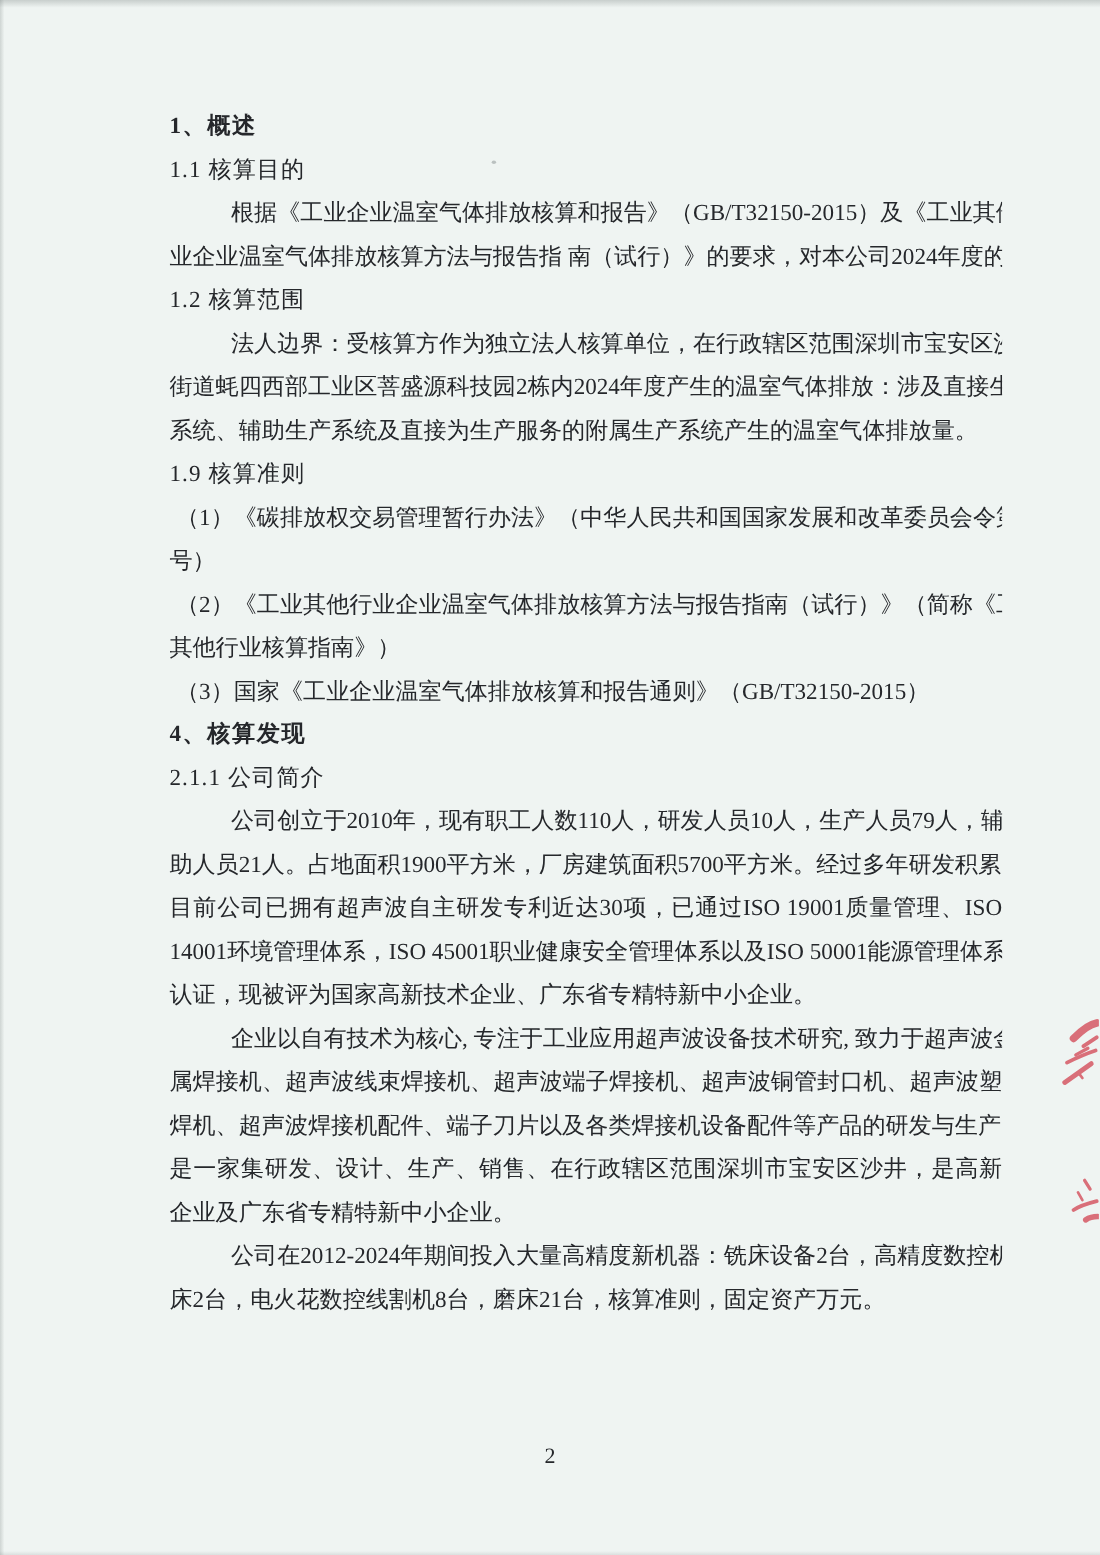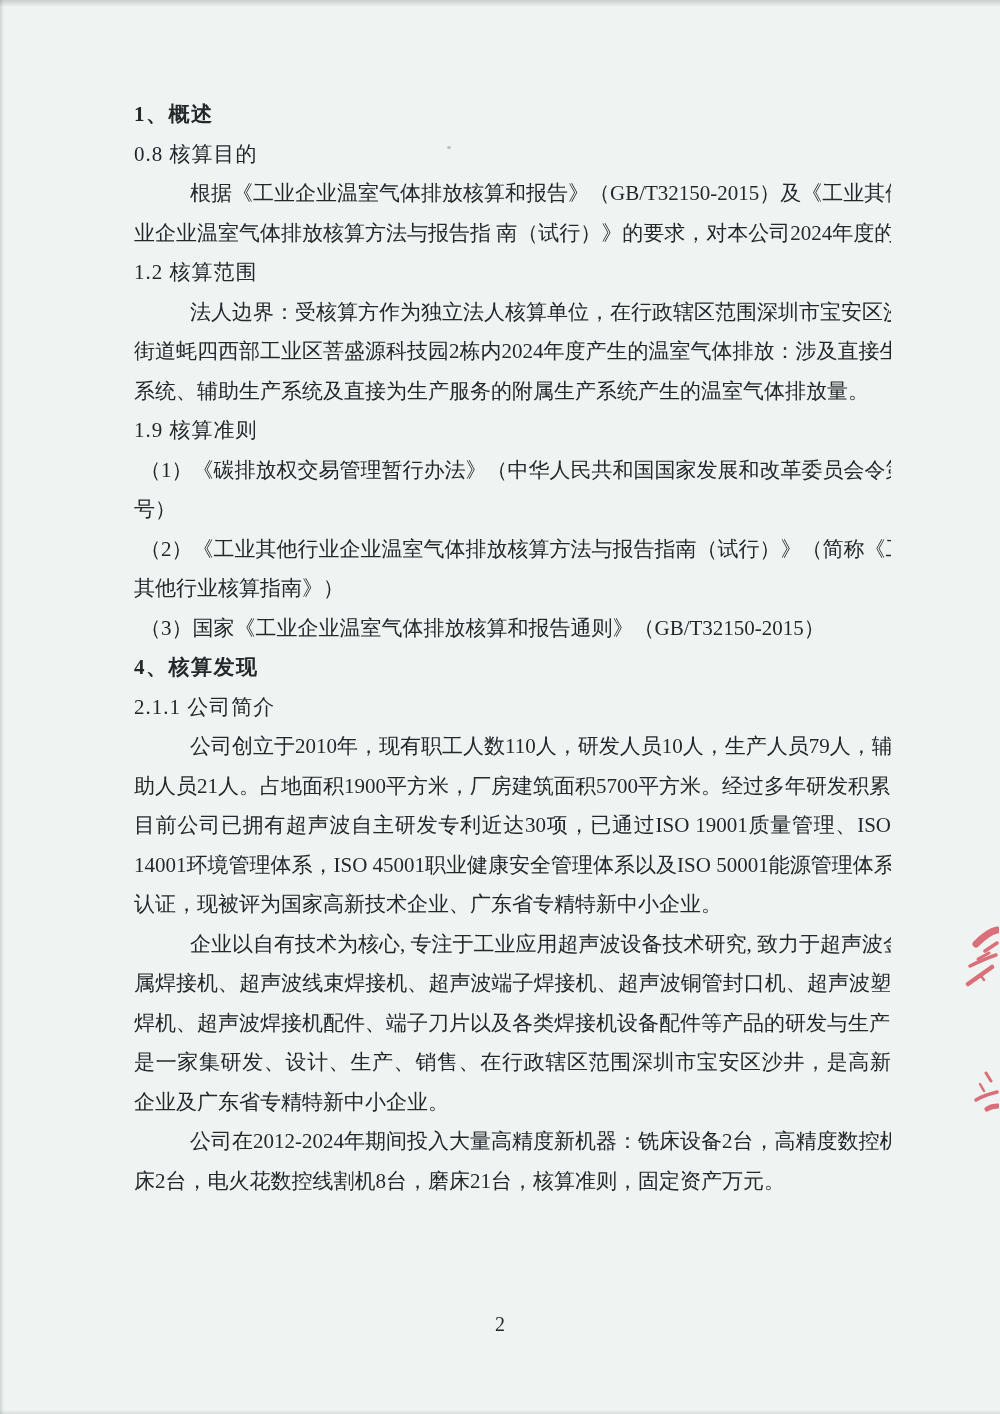--- a/index.html
+++ b/index.html
@@ -21,21 +21,21 @@
   }
   .edge-left{
     position:absolute;left:0;top:0;width:4px;height:100%;
     background:linear-gradient(90deg,rgba(110,120,118,.25),rgba(110,120,118,0));
   }
   .edge-bottom{
     position:absolute;left:0;bottom:0;width:100%;height:4px;
     background:linear-gradient(0deg,rgba(110,120,118,.18),rgba(110,120,118,0));
   }
   .doc{
-    position:absolute;left:134px;top:95px;width:757px;
+    position:absolute;left:154px;top:95px;width:757px;
   }
   .line{
     font-size:21px;
     line-height:39.5px;
     height:39.5px;
     overflow:hidden;
     color:var(--ink);
     text-align:left;
     white-space:nowrap;
   }
@@ -65,21 +65,21 @@
 <body>
 
 <div class="page">
   <div class="edge-top"></div>
   <div class="edge-left"></div>
   <div class="edge-bottom"></div>
   <div class="speck"></div>
 
   <div class="doc" id="doc">
       <div class="line h1">1、概述</div>
-      <div class="line h2">0.8 核算目的</div>
+      <div class="line h2">1.1 核算目的</div>
       <div class="line just ind-big">根据《工业企业温室气体排放核算和报告》（GB/T32150-2015）及《工业其他行</div>
       <div class="line just">业企业温室气体排放核算方法与报告指 南（试行）》的要求，对本公司2024年度的碳</div>
       <div class="line h2">1.2 核算范围</div>
       <div class="line just ind-big">法人边界：受核算方作为独立法人核算单位，在行政辖区范围深圳市宝安区沙井</div>
       <div class="line just">街道蚝四西部工业区菩盛源科技园2栋内2024年度产生的温室气体排放：涉及直接生产</div>
       <div class="line">系统、辅助生产系统及直接为生产服务的附属生产系统产生的温室气体排放量。</div>
       <div class="line h2">1.9 核算准则</div>
       <div class="line just ind-small">（1）《碳排放权交易管理暂行办法》（中华人民共和国国家发展和改革委员会令第17</div>
       <div class="line">号）</div>
       <div class="line just ind-small">（2）《工业其他行业企业温室气体排放核算方法与报告指南（试行）》（简称《工业</div>

